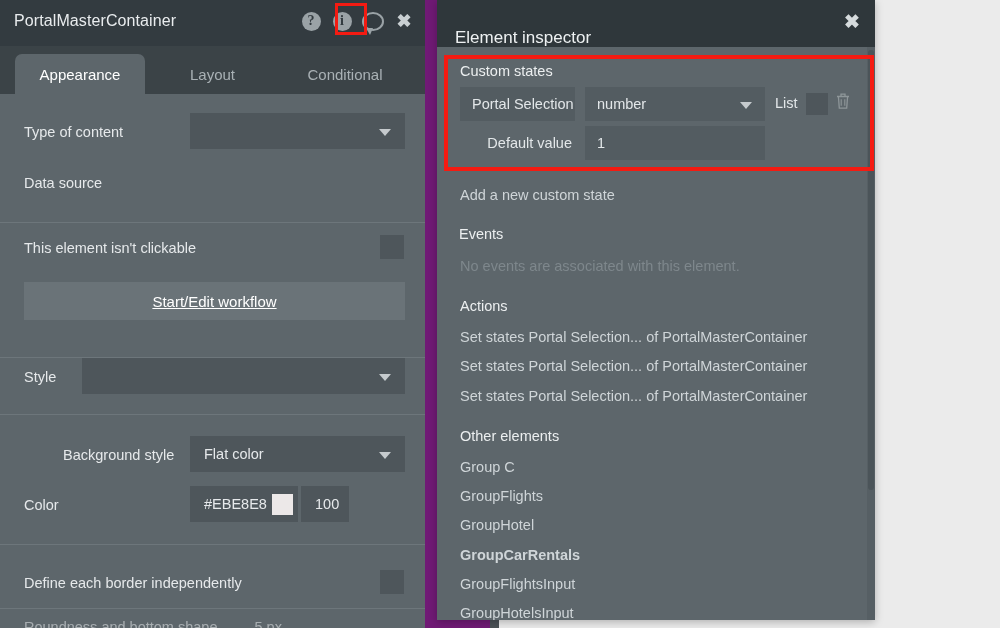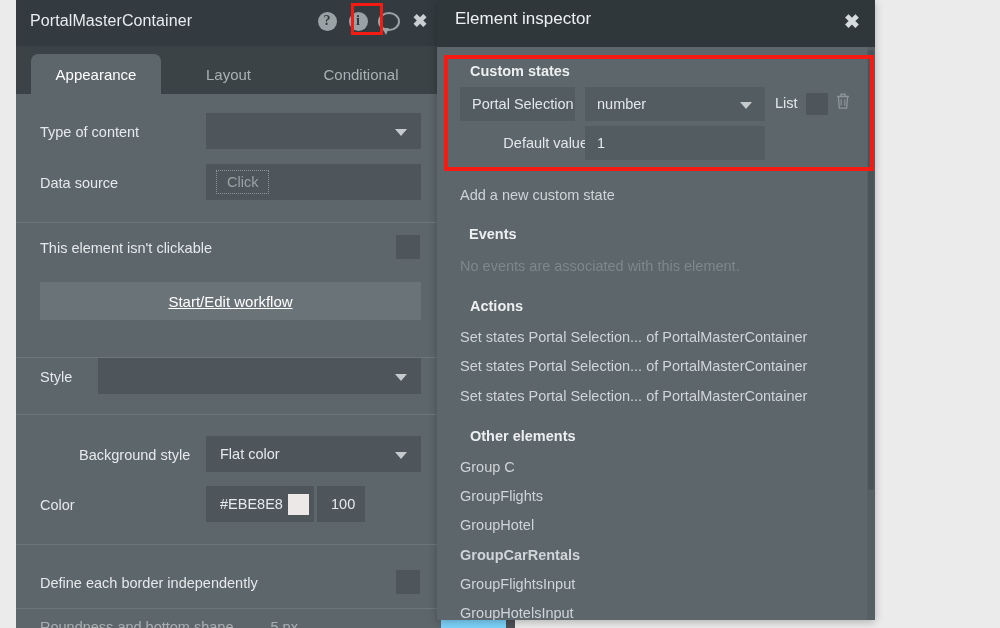--- a/index.html
+++ b/index.html
@@ -15,25 +15,25 @@
   #stage {
     position: relative;
     width: 1000px;
     height: 628px;
     background: #ebebeb;
   }
 
   
   .prop-panel {
     position: absolute;
-    left: 16px;
+    left: 0;
     top: 0;
     width: 499px;
     height: 628px;
-    background: #7dd3fc;
+    background: #701a75;
     overflow: hidden;
   }
   .prop-header {
     position: absolute;
     left: 0; top: 0;
     width: 425px; height: 46px;
     background: #333b40;
   }
   .prop-title {
     position: absolute;
@@ -220,21 +220,21 @@
     overflow: hidden;
   }
   .insp-header {
     position: absolute;
     left: 0; top: 0;
     width: 438px; height: 47px;
     background: #2f373b;
   }
   .insp-title {
     position: absolute;
-    left: 18px; top: 9px;
+    left: 18px; top: 28px;
     font-size: 17px;
     color: #eef1f2;
   }
   .insp-close {
     position: absolute;
     right: 15px; top: 12px;
     font-size: 19px;
     font-weight: bold;
     color: #d6dbdd;
     line-height: 1;
@@ -242,23 +242,22 @@
   }
   .insp-body {
     position: absolute;
     left: 0; top: 47px;
     width: 438px; height: 573px;
   }
   .sec-head {
     position: absolute;
     font-size: 14.5px;
     color: #eceff0;
-    font-weight: bold;
-    white-space: nowrap;
-    margin-left: 10px;
+    font-weight: normal;
+    white-space: nowrap;
   }
   .ins-field {
     position: absolute;
     background: #535c61;
     box-sizing: border-box;
     overflow: hidden;
   }
   .ins-field .ftext {
     position: absolute;
     left: 12px; top: 50%;
@@ -361,23 +360,20 @@
     </div>
 
     <div class="prop-body">
 
       <div class="row-label" style="left:24px; top:30px;">Type of content</div>
       <div class="field dd" style="left:190px; top:19px; width:215px; height:36px;">
         <span class="field-text"></span>
       </div>
 
       <div class="row-label" style="left:24px; top:81px;">Data source</div>
-      <div class="field" style="left:190px; top:70px; width:215px; height:36px;">
-        <span class="click-chip">Click</span>
-      </div>
 
       <div class="sep" style="top:128px;"></div>
 
       <div class="row-label" style="left:24px; top:146px;">This element isn't clickable</div>
       <div class="checkbox" style="left:380px; top:141px;"></div>
 
       <div class="btn-wide" style="left:24px; top:188px; width:381px; height:38px;">Start/Edit workflow</div>
 
       <div class="sep" style="top:263px;"></div>
 
@@ -436,21 +432,21 @@
       </div>
       <div class="list-label" style="left:338px; top:48px;">List</div>
       <div class="list-box" style="left:369px; top:46px;"></div>
       <div class="trash-icon" style="left:398px; top:45px;">
         <svg width="16" height="18" viewBox="0 0 16 18" aria-hidden="true">
           <path d="M2 4.5h12M6 2.2h4v2.3H6zM3.4 4.5l.9 11.6h7.4l.9-11.6z" fill="none" stroke="#8e9699" stroke-width="1.3"></path>
           <path d="M6.2 7.2v6.6M9.8 7.2v6.6" stroke="#8e9699" stroke-width="1.1"></path>
         </svg>
       </div>
 
-      <div class="ins-field rt" style="left:39px; top:79px; width:122px; height:34px; background:transparent;">
+      <div class="ins-field rt" style="left:23px; top:79px; width:122px; height:34px; background:transparent;">
         <span class="ftext">Default value</span>
       </div>
       <div class="ins-field" style="left:148px; top:79px; width:180px; height:34px;">
         <span class="ftext">1</span>
       </div>
 
       <div class="link-line" style="left:23px; top:140px;">Add a new custom state</div>
 
       <div class="sec-head" style="left:22px; top:179px;">Events</div>
       <div class="muted-line" style="left:23px; top:211px;">No events are associated with this element.</div>

